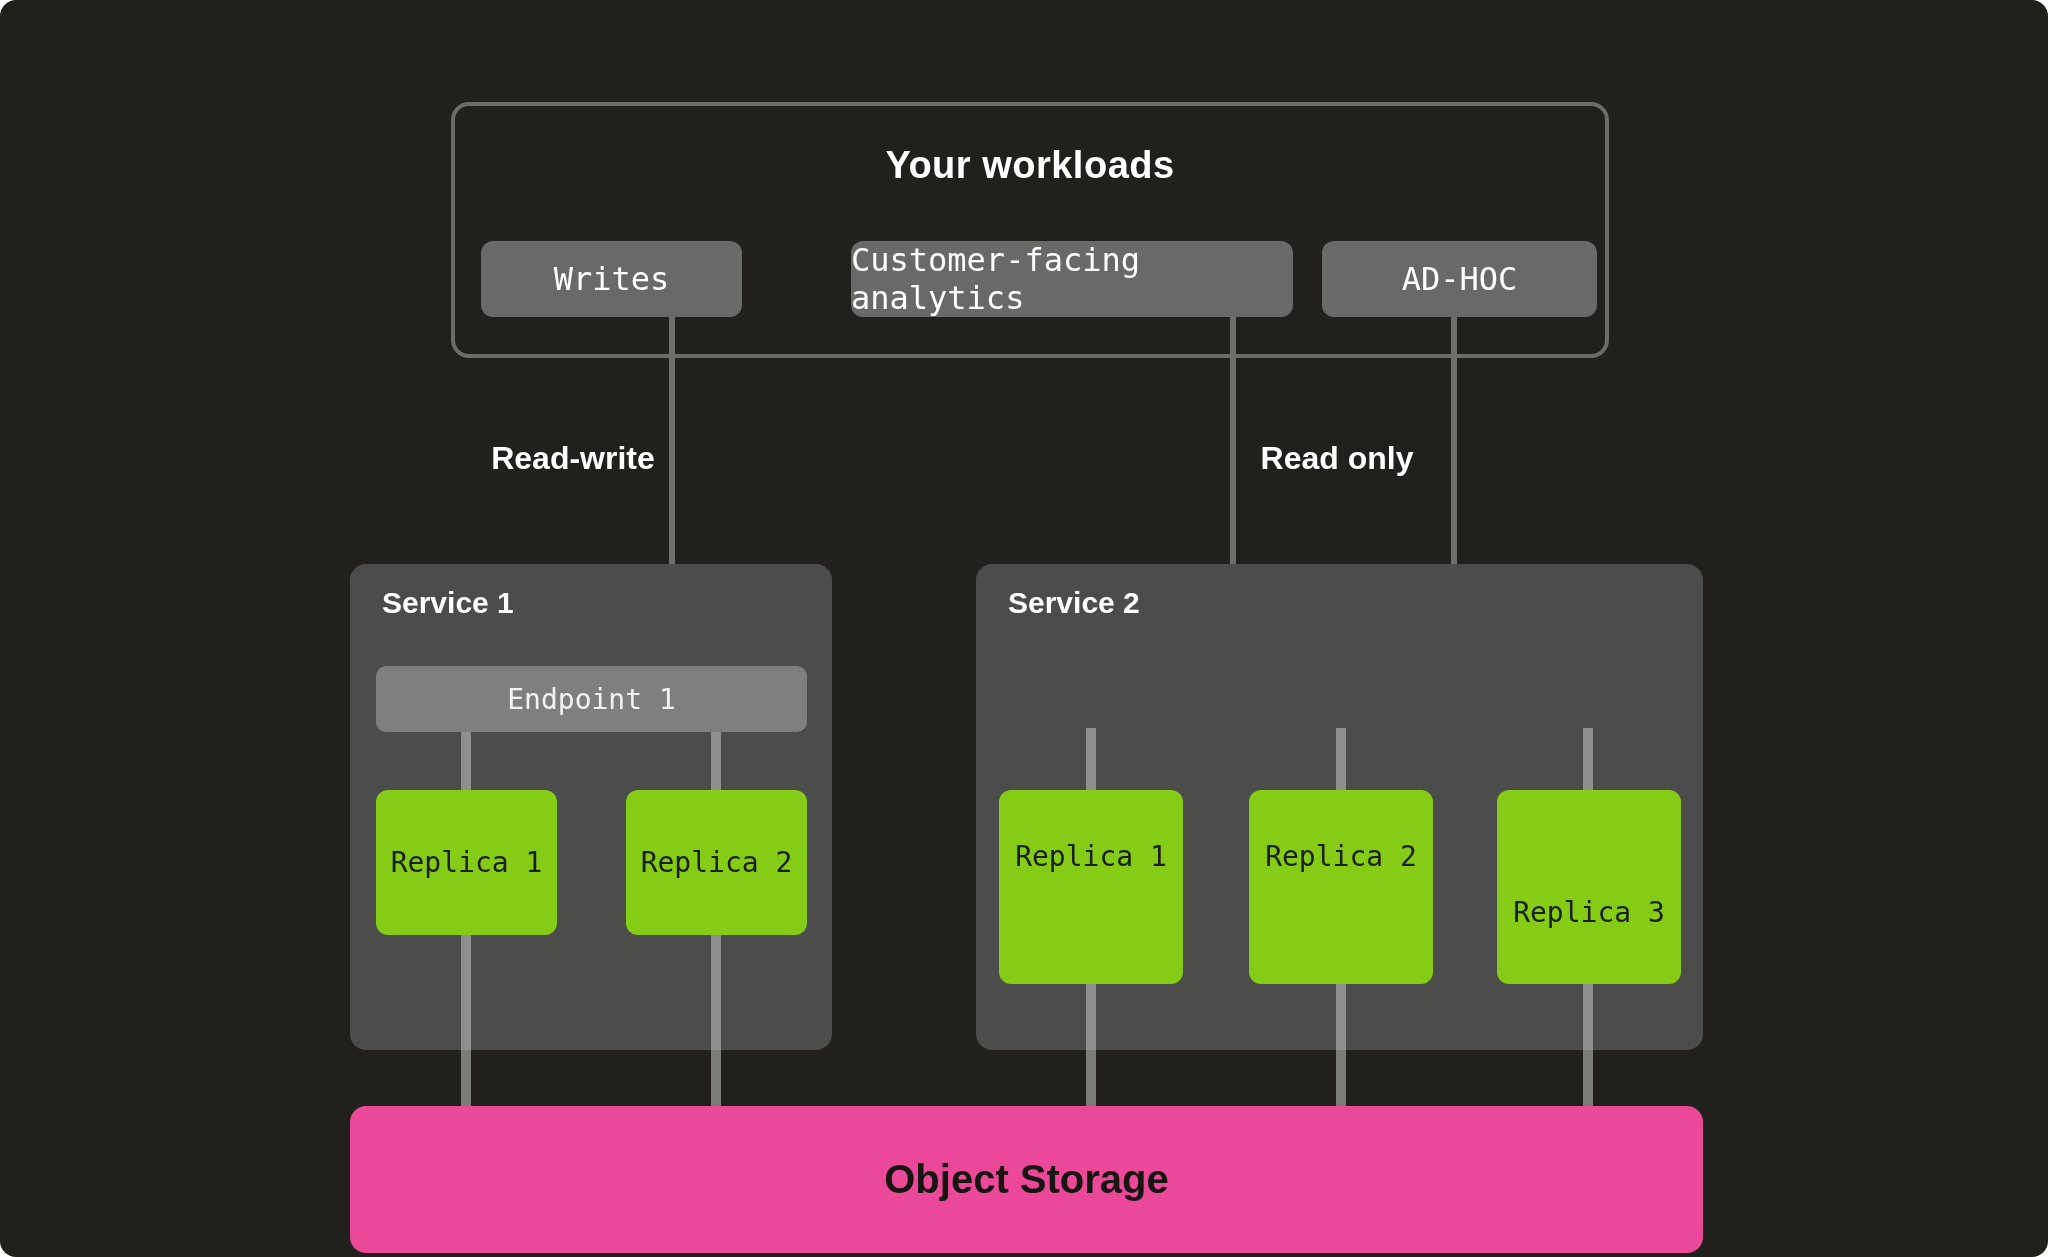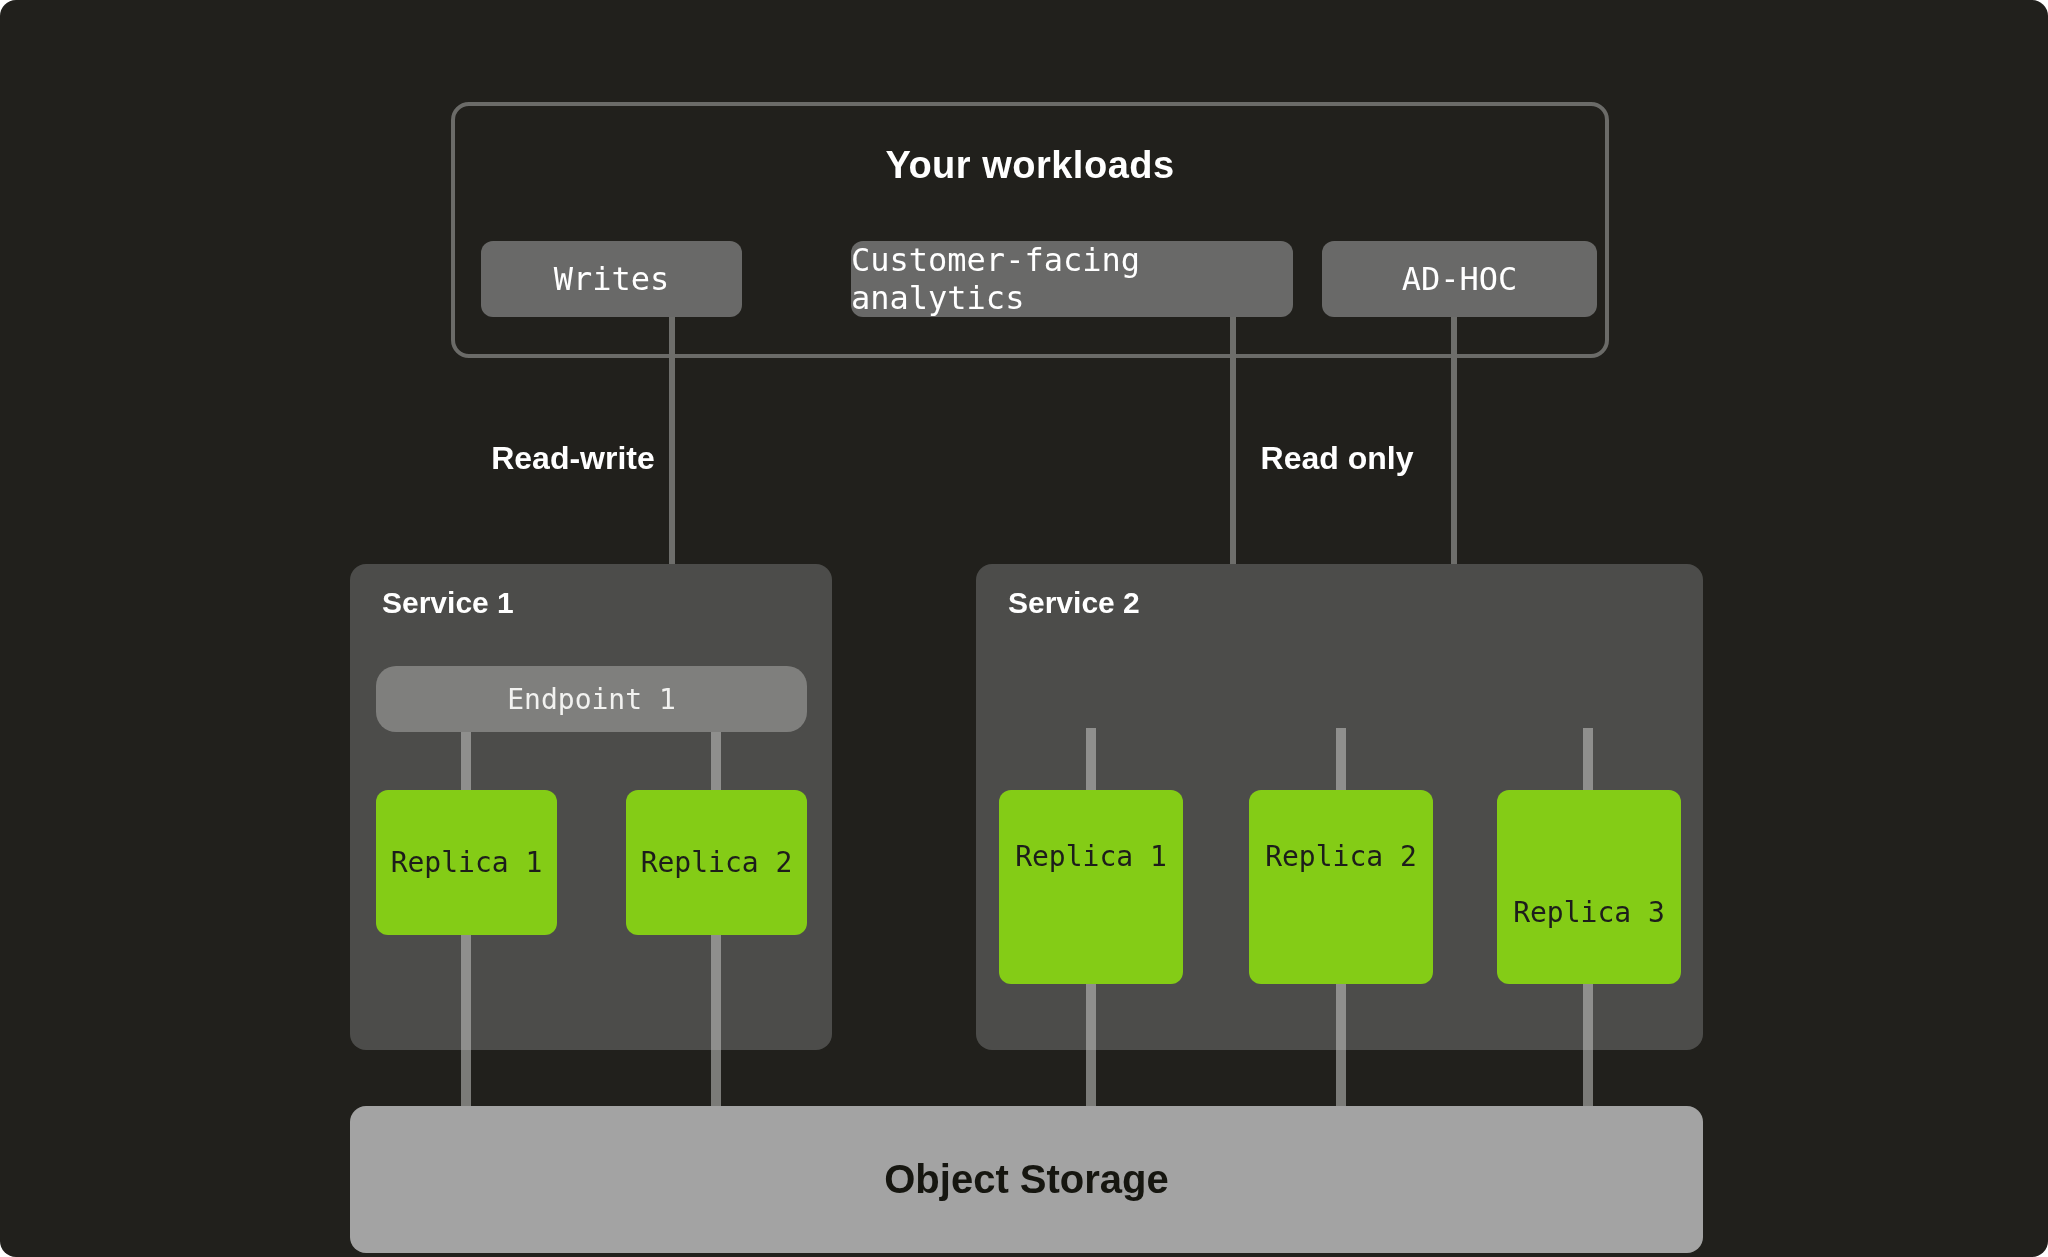--- a/index.html
+++ b/index.html
@@ -90,21 +90,21 @@
     color: #ffffff;
     font-size: 30px;
     font-weight: 700;
   }
   .title-s1 { left: 382px; }
   .title-s2 { left: 1008px; }
 
   .endpoint {
     top: 618px; height: 66px;
     background: #7f7f7d;
-    border-radius: 20px;
+    border-radius: 10px;
     display: flex;
     align-items: center;
     justify-content: center;
     color: #f2f2f0;
     font-family: "DejaVu Sans Mono", monospace;
     font-size: 28px;
     z-index: 3;
   }
   .endpoint-1 { left: 376px;  width: 431px; }
   .endpoint-2 { left: 1000px; width: 682px; }
@@ -151,21 +151,21 @@
   }
   .r-s1-1 { left: 376px; }
   .r-s1-2 { left: 626px; }
   .r-s2-1 { left: 999px; }
   .r-s2-2 { left: 1249px; }
   .r-s2-3 { left: 1497px; align-items: center; }
 
   
   .storage-bar {
     left: 350px; top: 1058px; width: 1353px; height: 147px;
-    background: #a3a3a3;
+    background: #ec4899;
     border-radius: 16px;
     display: flex;
     align-items: center;
     justify-content: center;
     z-index: 4;
   }
   .storage-label {
     color: #161610;
     font-size: 40px;
     font-weight: 700;

